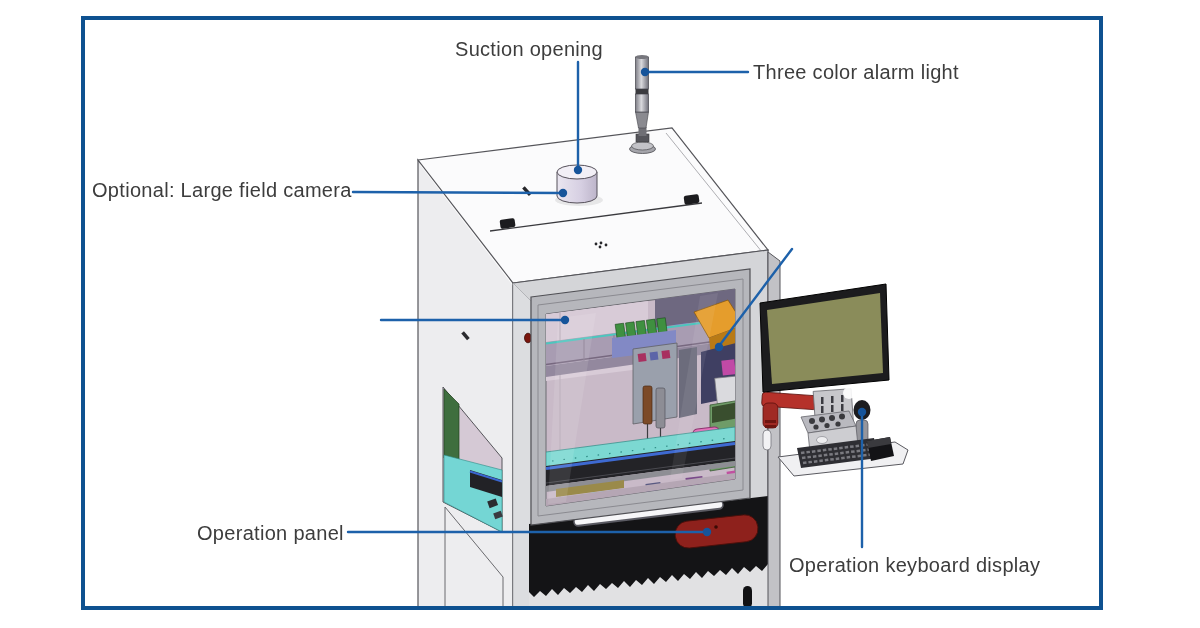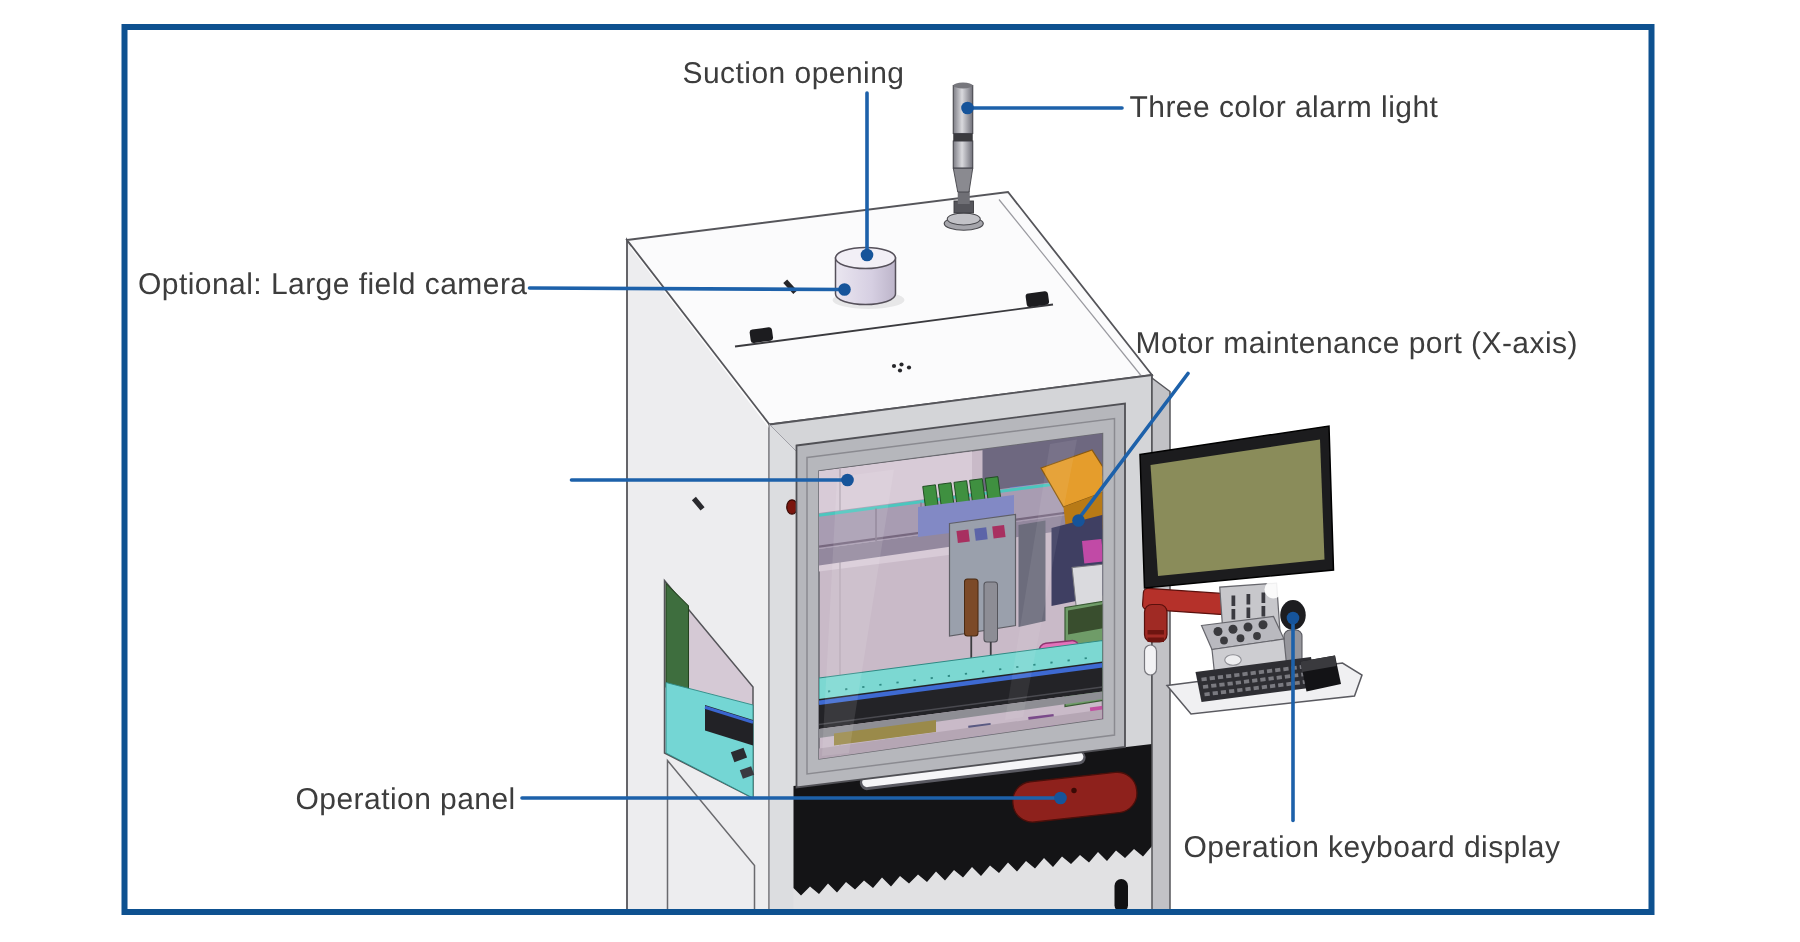--- a/index.html
+++ b/index.html
@@ -244,16 +244,15 @@
       <line x1="862" y1="414" x2="862" y2="547" stroke="#1d61aa" stroke-width="2.4"></line>
       <circle cx="862" cy="412" r="4.2" fill="#16549a"></circle>
     </g>
   </svg>
 
   <div class="frame"></div>
 
   <div class="callout" style="left:455px;top:37px">Suction opening</div>
   <div class="callout" style="left:92px;top:178px">Optional: Large field camera</div>
   <div class="callout" style="left:753px;top:60px">Three color alarm light</div>
-  <div class="callout" style="left:757px;top:217px">Motor maintenance port (X-axis)</div>
   <div class="callout" style="left:789px;top:553px">Operation keyboard display</div>
   <div class="callout" style="left:197px;top:521px">Operation panel</div>
 </div>
 
 </body></html>

